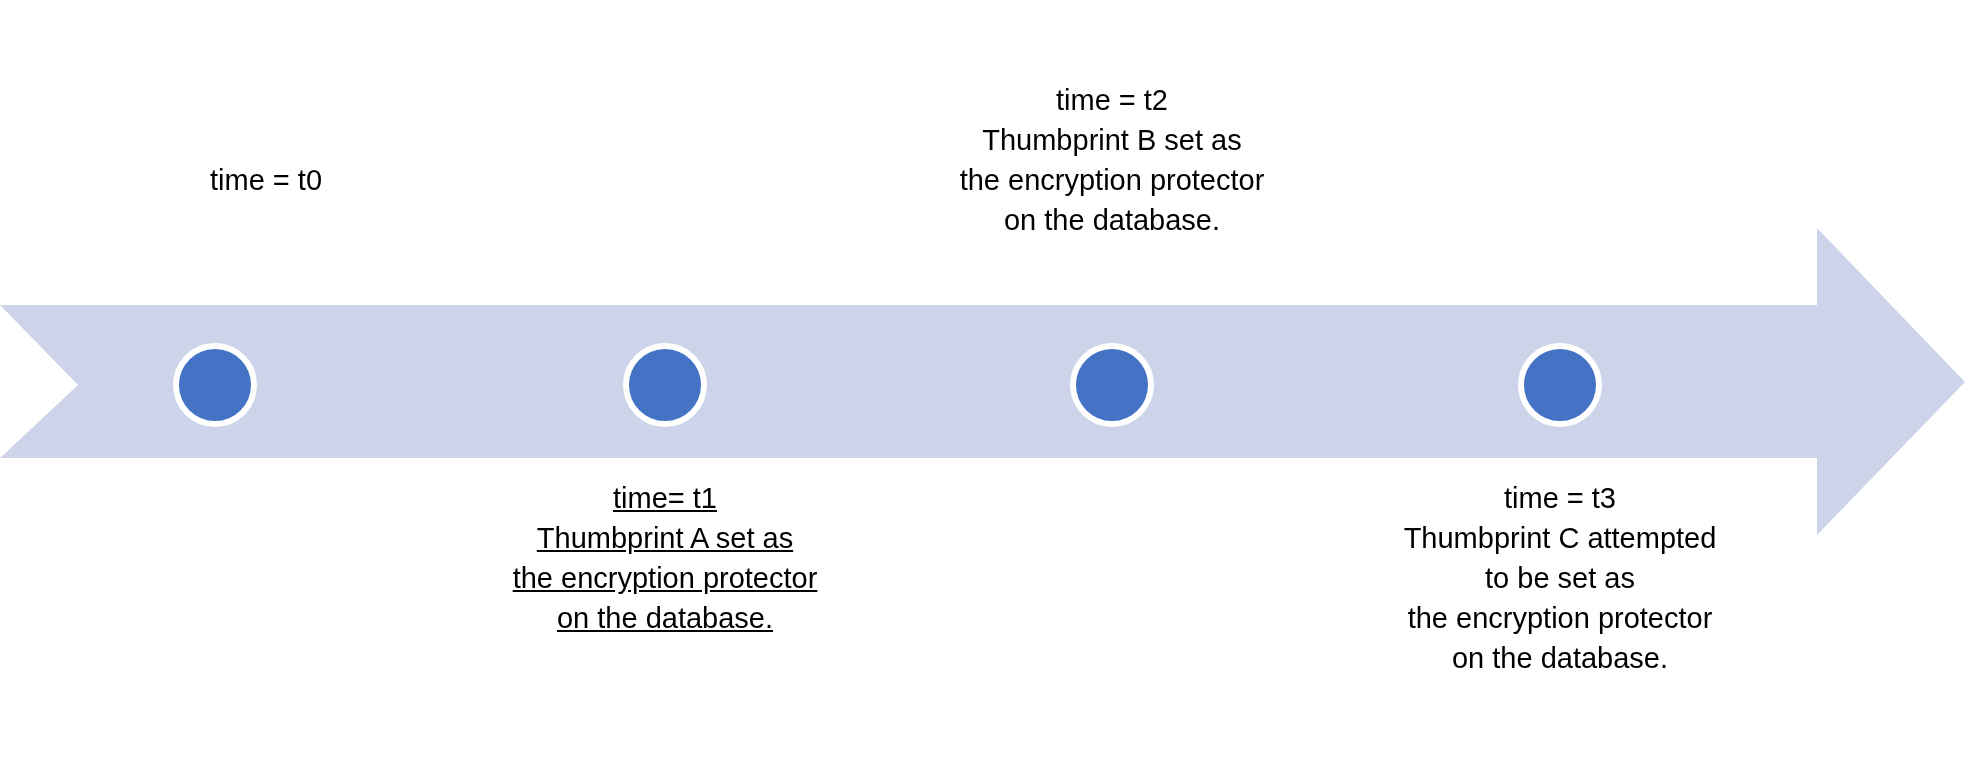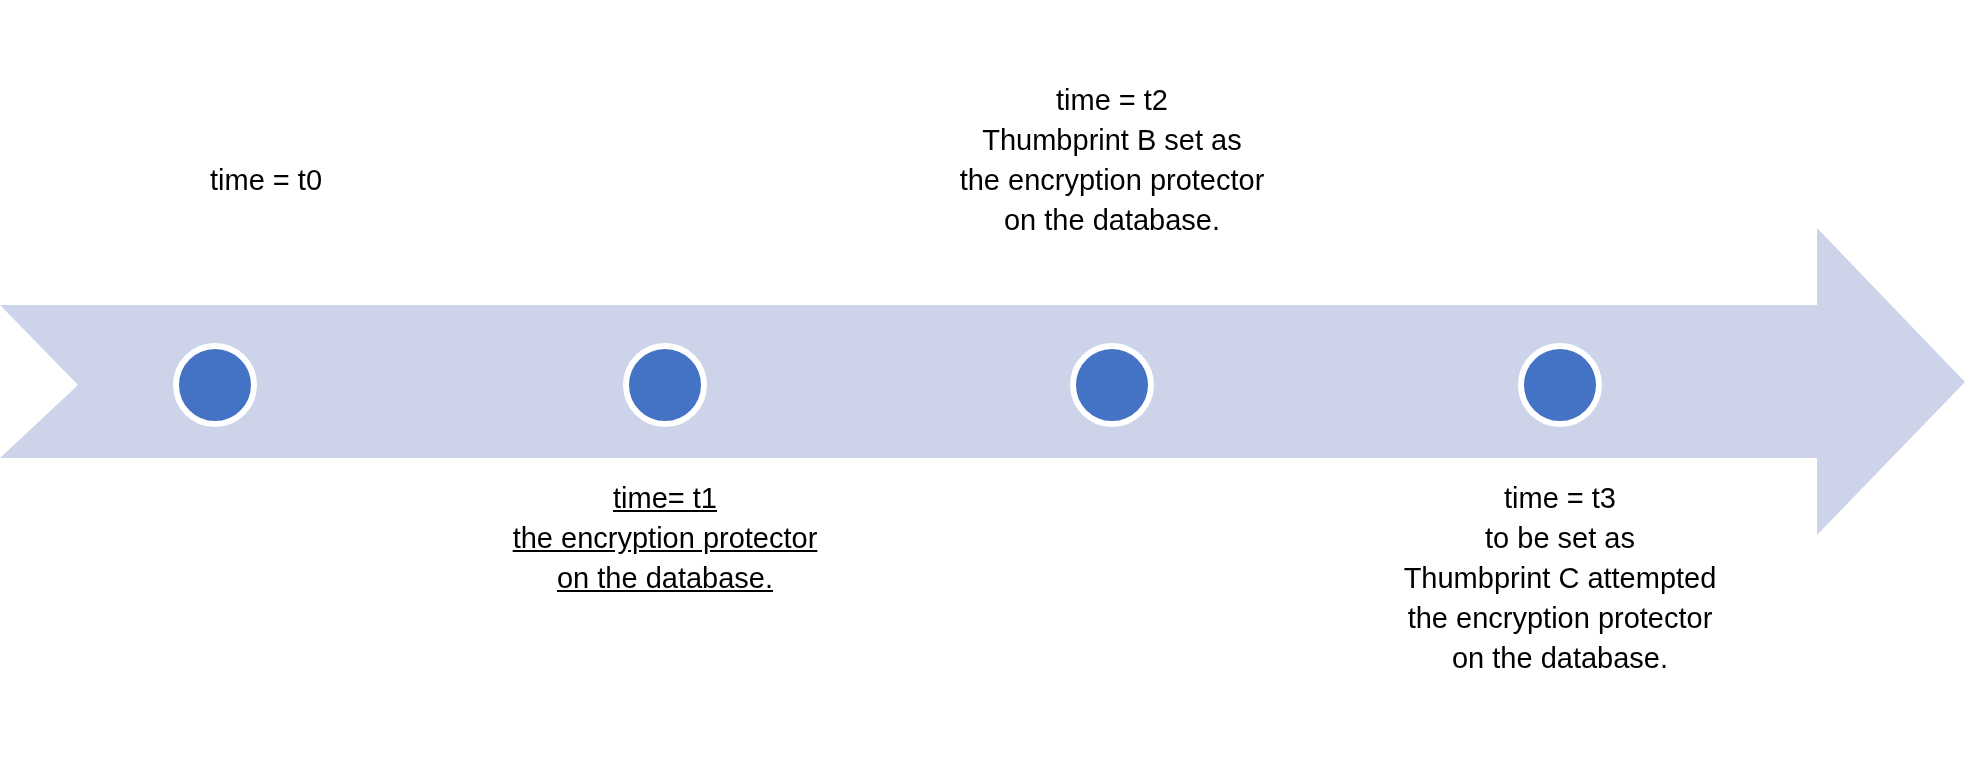--- a/index.html
+++ b/index.html
@@ -70,31 +70,32 @@
       <div class="milestone-dot" style="left: 665px; top: 385px;"></div>
       <div class="milestone-dot" style="left: 1112px; top: 385px;"></div>
       <div class="milestone-dot" style="left: 1560px; top: 385px;"></div>
     </div>
   <div id="labels-layer">
       <div class="label-block above" style="left: 230px; top: 160px; margin-left: 36px;">
         <span class="label-line">time = t0</span>
       </div>
       <div class="label-block below" style="left: 665px; top: 478px; text-decoration: underline;">
         <span class="label-line">time= t1</span>
+        <span class="label-line">Thumbprint A set as</span>
         <span class="label-line">the encryption protector</span>
         <span class="label-line">on the database.</span>
       </div>
       <div class="label-block above" style="left: 1112px; top: 80px;">
         <span class="label-line">time = t2</span>
         <span class="label-line">Thumbprint B set as</span>
         <span class="label-line">the encryption protector</span>
         <span class="label-line">on the database.</span>
       </div>
       <div class="label-block below" style="left: 1560px; top: 478px;">
         <span class="label-line">time = t3</span>
+        <span class="label-line">Thumbprint C attempted</span>
         <span class="label-line">to be set as</span>
-        <span class="label-line">Thumbprint C attempted</span>
         <span class="label-line">the encryption protector</span>
         <span class="label-line">on the database.</span>
       </div>
     </div>
 
 </div>
 
 </body></html>

